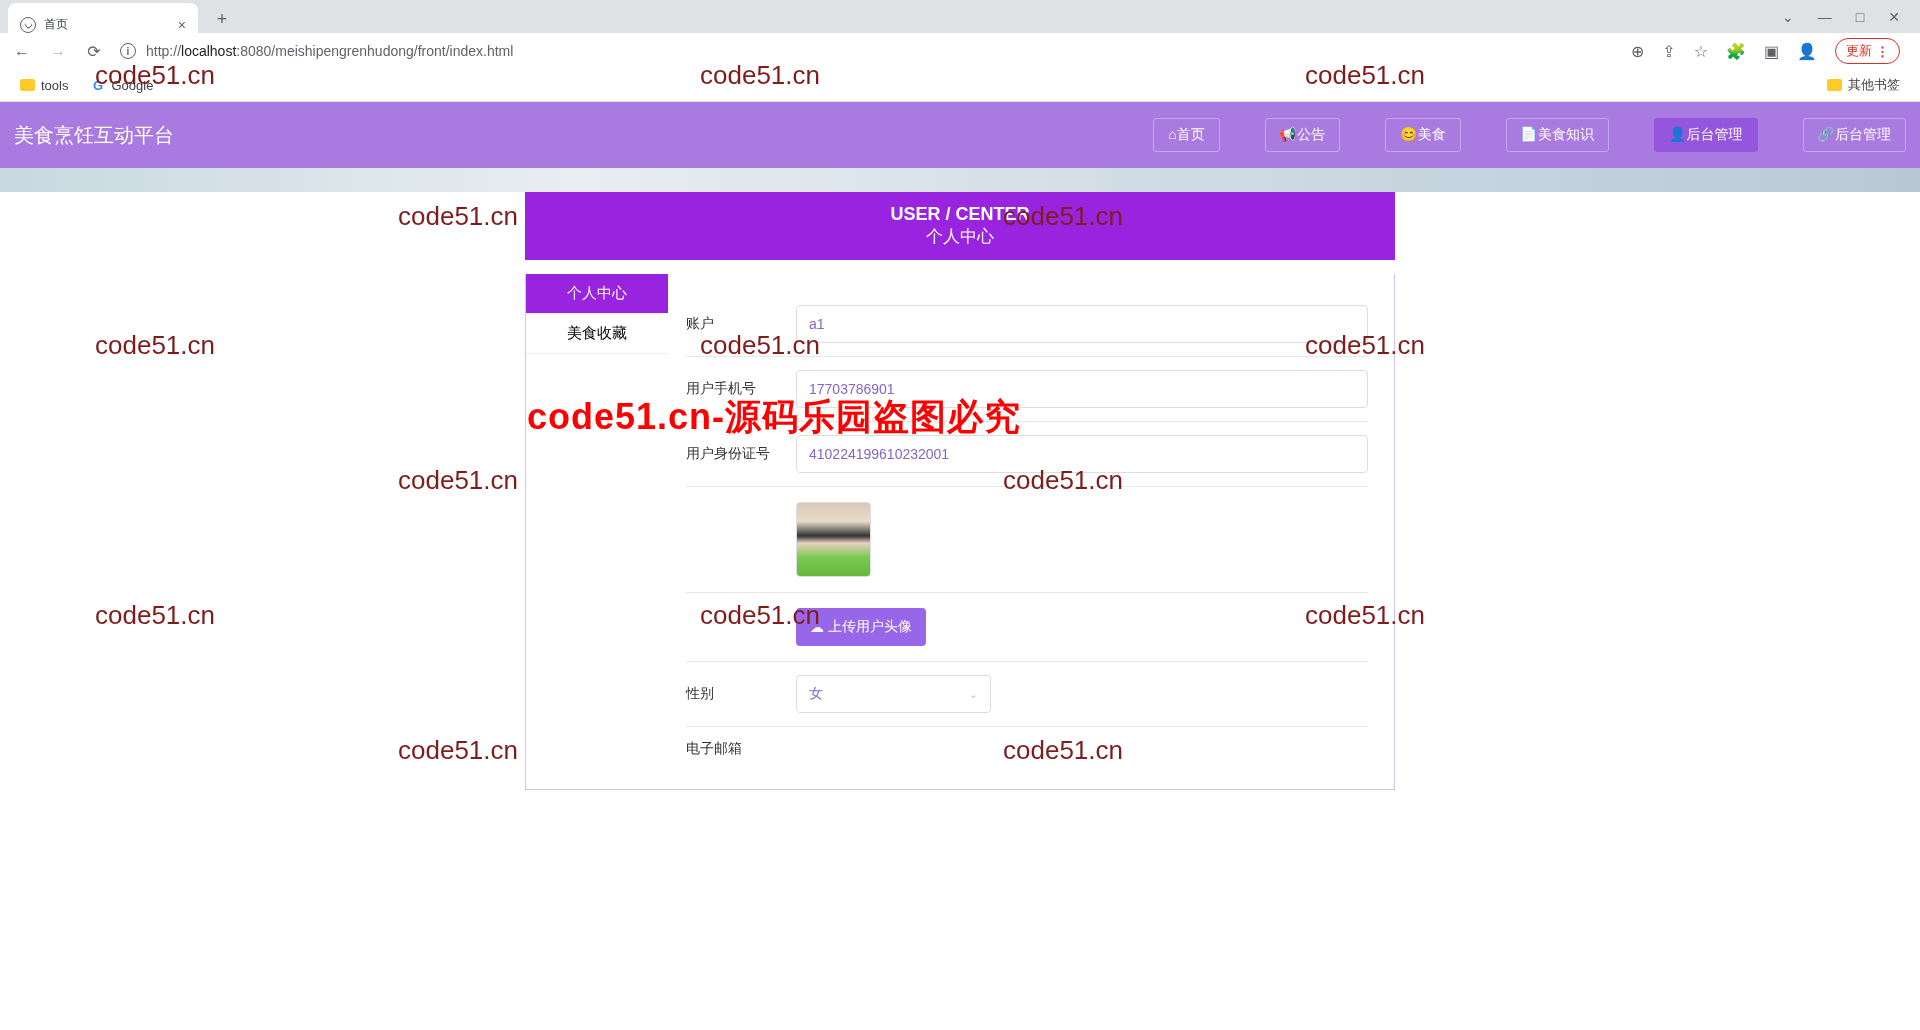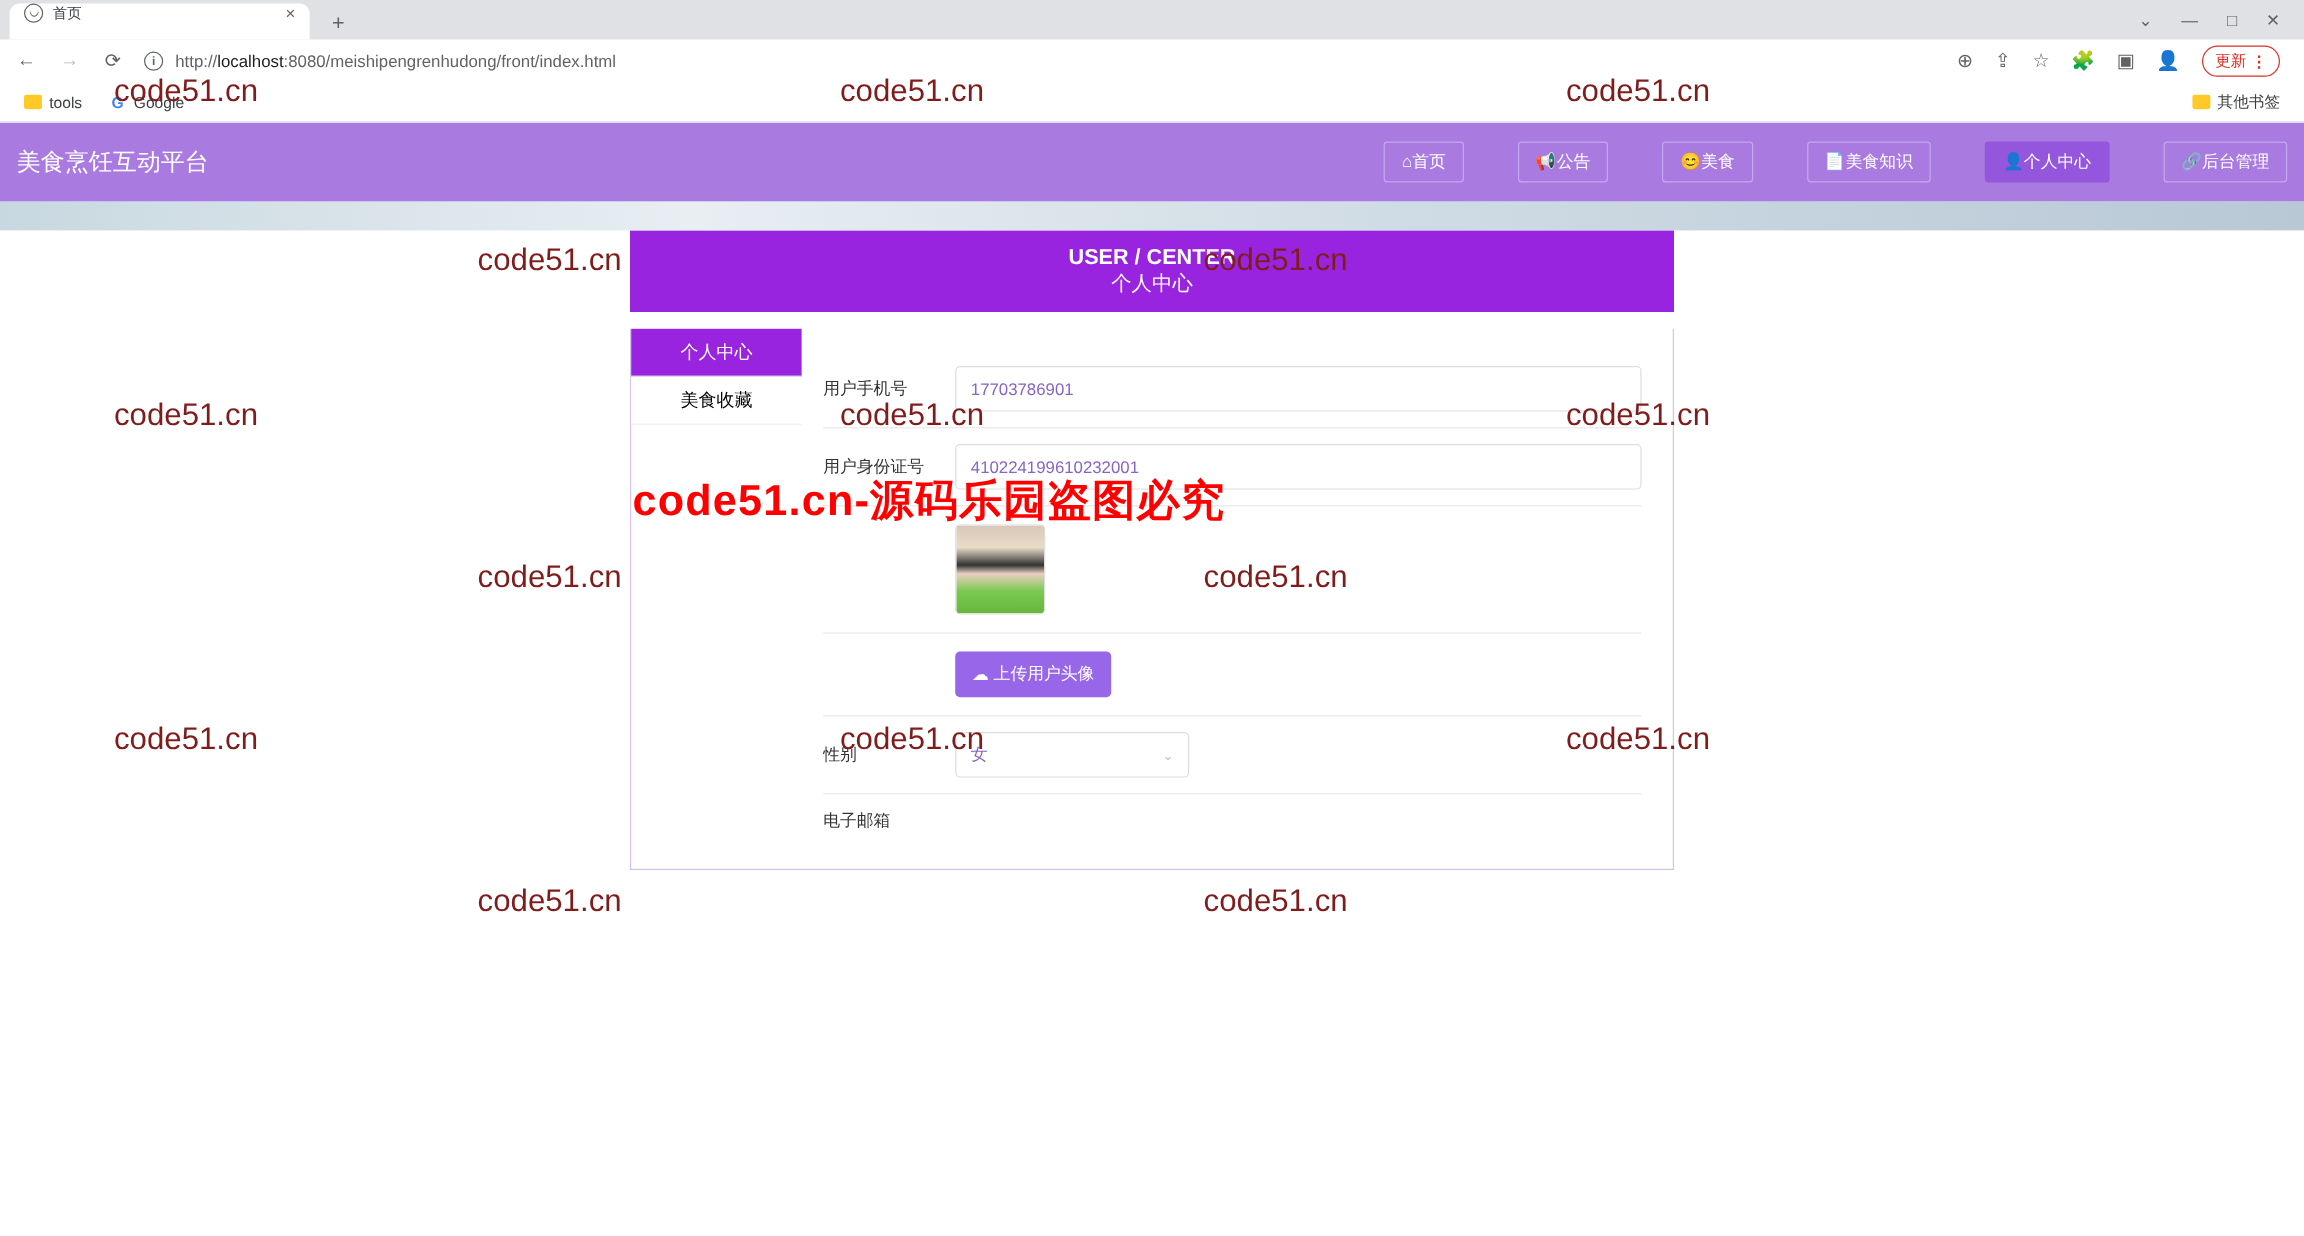--- a/index.html
+++ b/index.html
@@ -1,21 +1,21 @@
 <!DOCTYPE html>
 <html><head>
 <meta charset="utf-8">
 <style>
 * { margin: 0; padding: 0; box-sizing: border-box; font-family: "Microsoft YaHei", Arial, sans-serif; }
 body { width: 1920px; height: 1030px; background: #fff; overflow: hidden; position: relative; }
 
 
 .browser-top { height: 102px; background: #f1f3f4; position: relative; }
 .tab-bar { height: 33px; background: #dfe1e5; display: flex; align-items: flex-end; padding-left: 8px; }
-.tab { background: #fff; height: 30px; width: 250px; border-radius: 8px 8px 0 0; display: flex; align-items: flex-start; padding: 0 12px; font-size: 12px; color: #3c4043; }
+.tab { background: #fff; height: 30px; width: 190px; border-radius: 8px 8px 0 0; display: flex; align-items: flex-end; padding: 0 12px; font-size: 12px; color: #3c4043; }
 .tab-icon { width: 16px; height: 16px; border: 1.5px solid #5f6368; border-radius: 50%; margin-right: 8px; display: flex; align-items: center; justify-content: center; }
 .tab-icon::before { content: ""; width: 6px; height: 6px; border: 1.5px solid #5f6368; border-radius: 50%; border-right: none; border-top: none; transform: rotate(-45deg); margin-top: -2px; }
 .tab-title { flex: 1; }
 .tab-close { font-size: 14px; color: #5f6368; cursor: pointer; }
 .new-tab { width: 28px; height: 28px; display: flex; align-items: center; justify-content: center; font-size: 18px; color: #5f6368; margin-left: 10px; cursor: pointer; }
 .win-controls { position: absolute; right: 0; top: 0; height: 33px; display: flex; align-items: center; gap: 24px; padding-right: 20px; color: #5f6368; font-size: 14px; }
 .addr-bar { height: 36px; background: #fff; display: flex; align-items: center; padding: 0 12px; gap: 16px; }
 .nav-btn { width: 20px; height: 20px; display: flex; align-items: center; justify-content: center; color: #5f6368; cursor: pointer; font-size: 16px; }
 .nav-btn.disabled { color: #bbb; }
 .url-box { flex: 1; display: flex; align-items: center; gap: 10px; font-size: 14px; }
@@ -122,38 +122,42 @@
   </div>
 </div>
 
 <div class="site-header">
   <div class="site-title">美食烹饪互动平台</div>
   <div class="nav-links">
     <div class="nav-link">⌂首页</div>
     <div class="nav-link">📢公告</div>
     <div class="nav-link">😊美食</div>
     <div class="nav-link">📄美食知识</div>
-    <div class="nav-link active">👤个人中心</div>
+    <div class="nav-link active">👤后台管理</div>
     <div class="nav-link">🔗后台管理</div>
   </div>
 </div>
 
 <div class="banner"></div>
 
 <div class="content-wrap">
   <div class="panel-header">
     <div class="panel-header-en">USER / CENTER</div>
     <div class="panel-header-zh">个人中心</div>
   </div>
   <div class="panel-body">
     <div class="side-tabs">
       <div class="side-tab active">个人中心</div>
       <div class="side-tab">美食收藏</div>
     </div>
     <div class="form-area">
+      <div class="form-row">
+        <div class="form-label">账户</div>
+        <input class="form-input" value="a1" style="">
+      </div>
       <div class="form-row">
         <div class="form-label">用户手机号</div>
         <input class="form-input" value="17703786901" style="">
       </div>
       <div class="form-row">
         <div class="form-label">用户身份证号</div>
         <input class="form-input" value="410224199610232001" style="">
       </div>
       <div class="avatar-row">
         <div class="avatar-box"></div>

